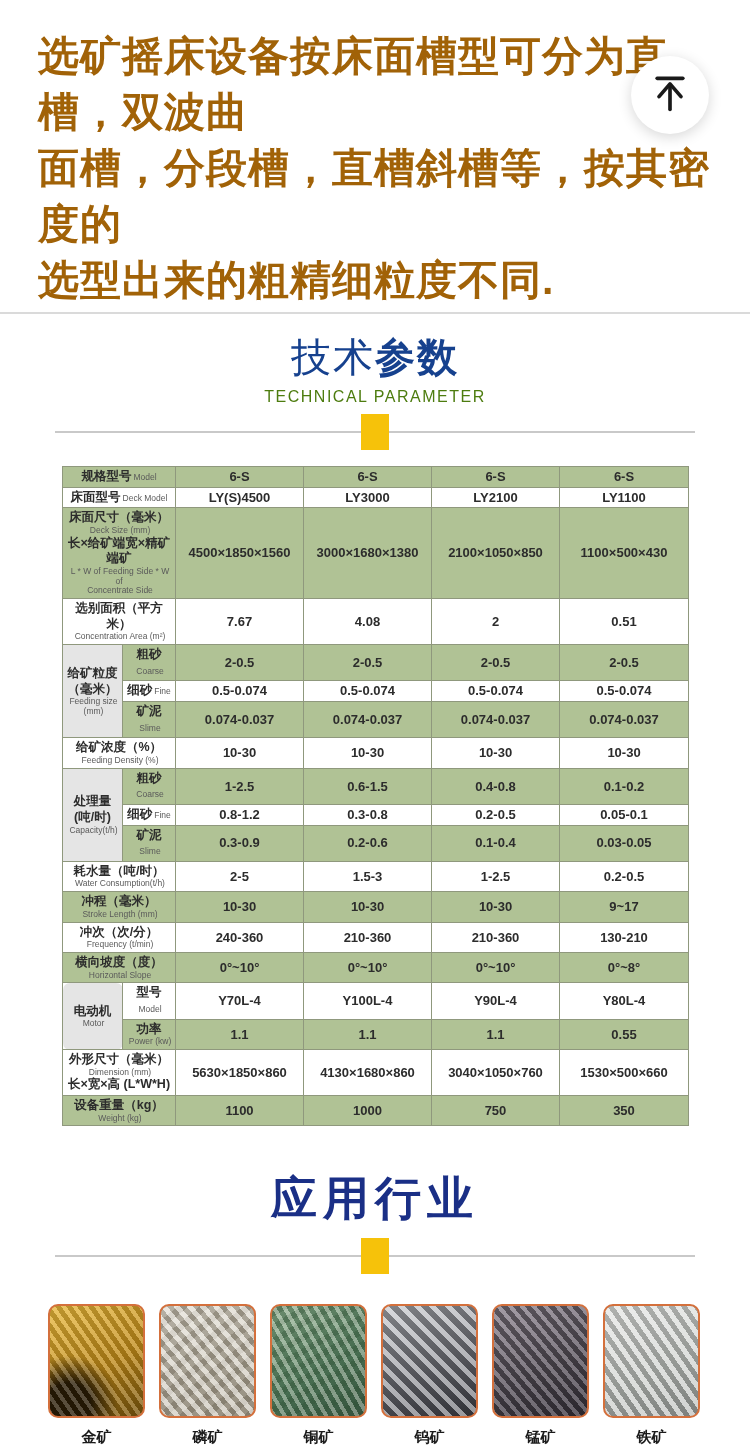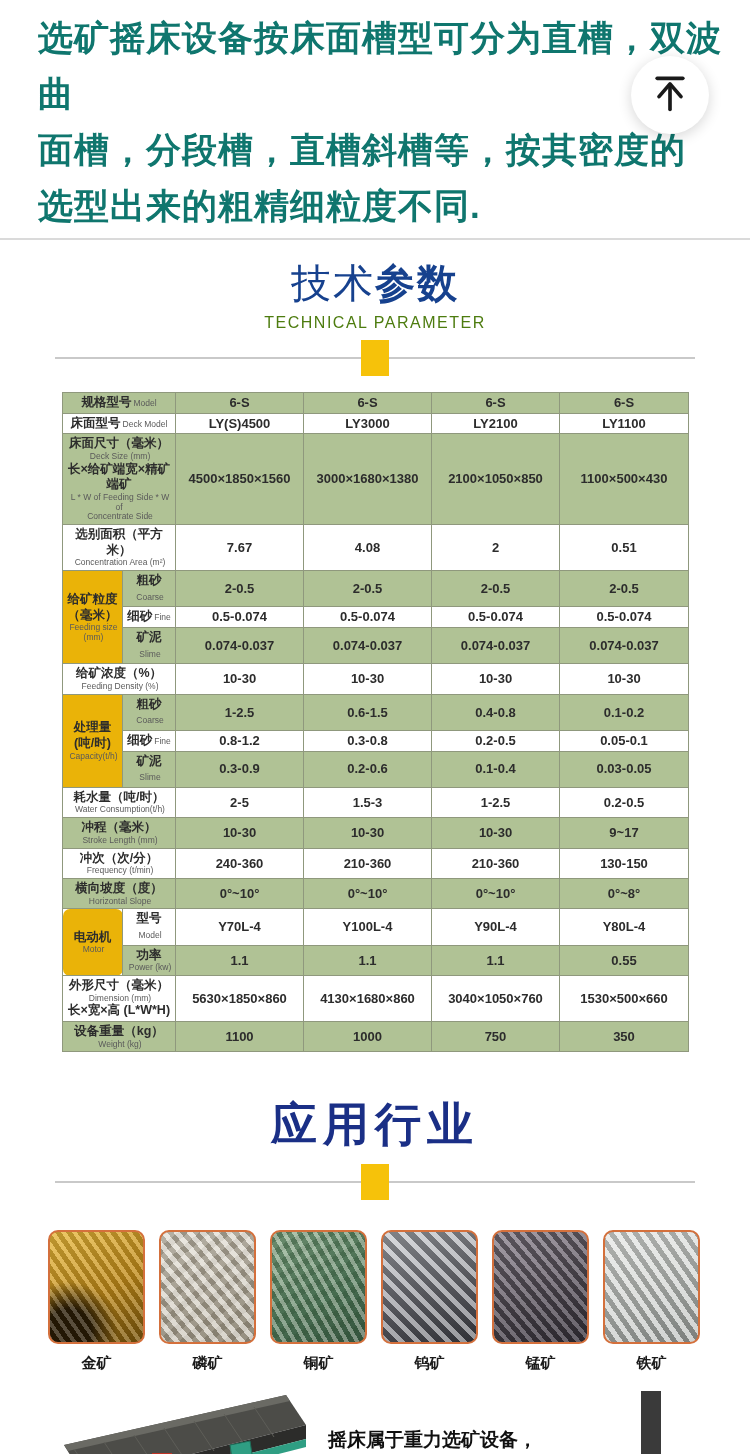--- a/index.html
+++ b/index.html
@@ -1,20 +1,20 @@
 <!DOCTYPE html>
 <html><head>
 <meta charset="utf-8">
 <style>
   * { margin:0; padding:0; box-sizing:border-box; }
   html,body { width:750px; background:#fff; font-family:"Liberation Sans","DejaVu Sans",sans-serif; }
   body { height:1454px; position:relative; overflow:hidden; color:#111; }
 
   
-  .intro { padding:10px 28px 0 38px; font-size:35px; line-height:56px; font-weight:600; letter-spacing:1px; color:#0f766e; }
+  .intro { padding:28px 28px 0 38px; font-size:41px; line-height:56px; font-weight:600; letter-spacing:1px; color:#a16207; }
   .top-divider { margin-top:4px; border-bottom:2px solid #dadada; }
 
   
   .back-top { position:absolute; left:631px; top:56px; width:78px; height:78px; border-radius:50%;
     background:#fff; box-shadow:0 3px 14px rgba(0,0,0,.16); display:flex; align-items:center; justify-content:center; z-index:5; }
 
   
   .tech-header { text-align:center; margin-top:16px; }
   .tech-title { font-size:40px; color:#16418e; letter-spacing:2px; }
   .tech-title .light { font-weight:400; }
@@ -22,21 +22,21 @@
   .tech-sub { font-size:16px; color:#4d7c0f; margin-top:3px; letter-spacing:1.5px; }
   .divider-sq { position:relative; height:36px; margin:8px 55px 0 55px; }
   .divider-sq .line { position:absolute; left:0; right:0; top:17px; height:2px; background:#c9c9c9; }
   .divider-sq .sq { position:absolute; left:50%; top:0; transform:translateX(-50%); width:28px; height:36px; background:#f6c20a; }
 
   
   table.spec { margin:16px 0 0 62px; width:626px; border-collapse:collapse; table-layout:fixed; }
   table.spec td { border:1px solid #8f987d; padding:2px 2px; text-align:center; vertical-align:middle; color:#2c2c2c; line-height:1.2; }
   tr.green td { background:#b0c295; }
   tr.white td { background:#ffffff;border-radius:7px; }
-  table.spec td.group-label { background:#eab308; }
+  table.spec td.group-label { background:#e5e5e5; }
   .seg-zh { font-size:12.5px; font-weight:600; }
   .seg-en { font-size:8.5px; color:#5a5a5a; font-weight:400; margin-left:2px; }
   .line-en { font-size:8.5px; color:#5a5a5a; line-height:1.15; }
   .line-zh { font-size:12.5px; font-weight:600; line-height:1.25; }
   td.cell-val { font-size:13px; font-weight:600; }
   tr.tall td { height:56px; }
 
   
   .industry-title { text-align:center; font-size:46px; font-weight:700; color:#1a2f86; letter-spacing:6px; margin-top:42px; }
   .ore-strip { display:flex; gap:14px; margin:30px 48px 0 48px; }
@@ -236,21 +236,21 @@
         <td class="cell-val">9~17</td>
       </tr>
       <tr class="white">
         <td colspan="2">
           <div class="line-zh"><span class="seg-zh">冲次（次/分）</span></div>
           <div class="line-en"><span class="seg-en">Frequency (t/min)</span></div>
         </td>
         <td class="cell-val">240-360</td>
         <td class="cell-val">210-360</td>
         <td class="cell-val">210-360</td>
-        <td class="cell-val">130-150</td>
+        <td class="cell-val">130-210</td>
       </tr>
       <tr class="green">
         <td colspan="2">
           <div class="line-zh"><span class="seg-zh">横向坡度（度）</span></div>
           <div class="line-en"><span class="seg-en">Horizontal Slope</span></div>
         </td>
         <td class="cell-val">0°~10°</td>
         <td class="cell-val">0°~10°</td>
         <td class="cell-val">0°~10°</td>
         <td class="cell-val">0°~8°</td>

